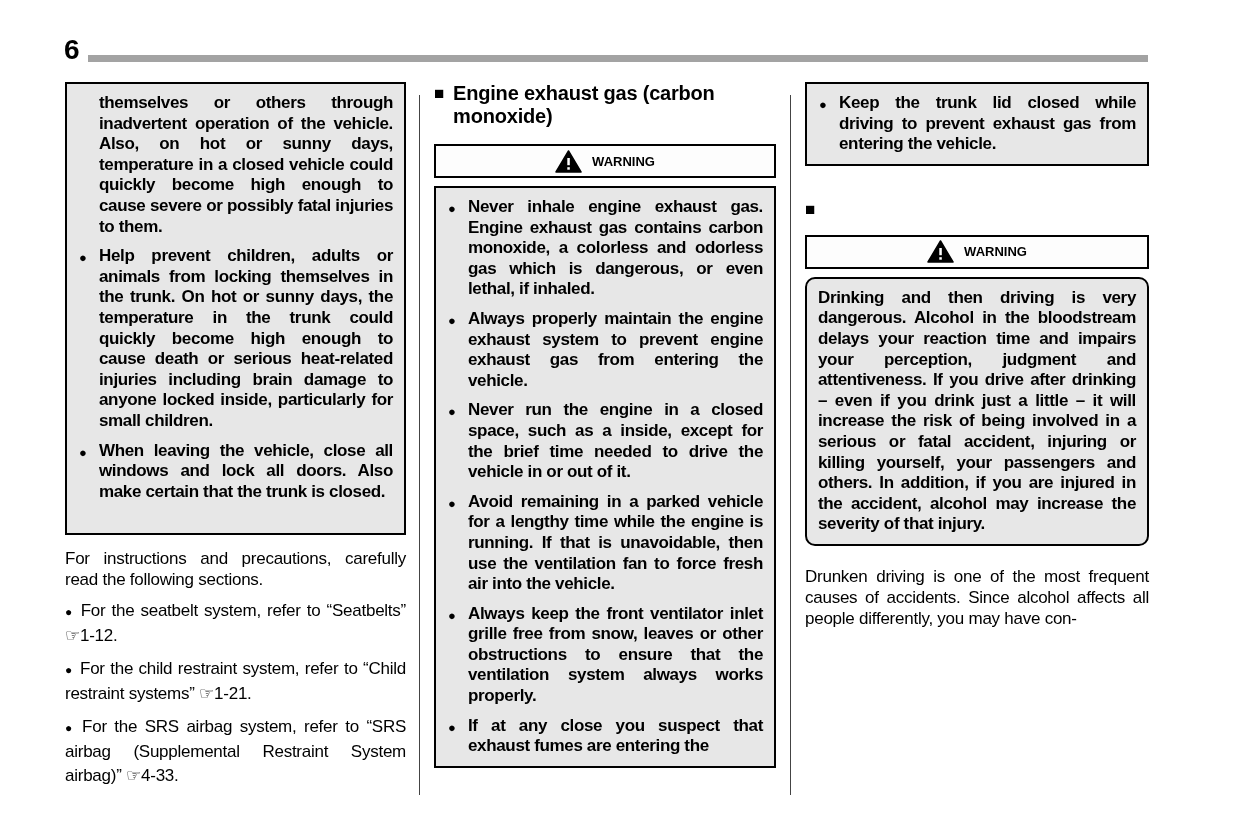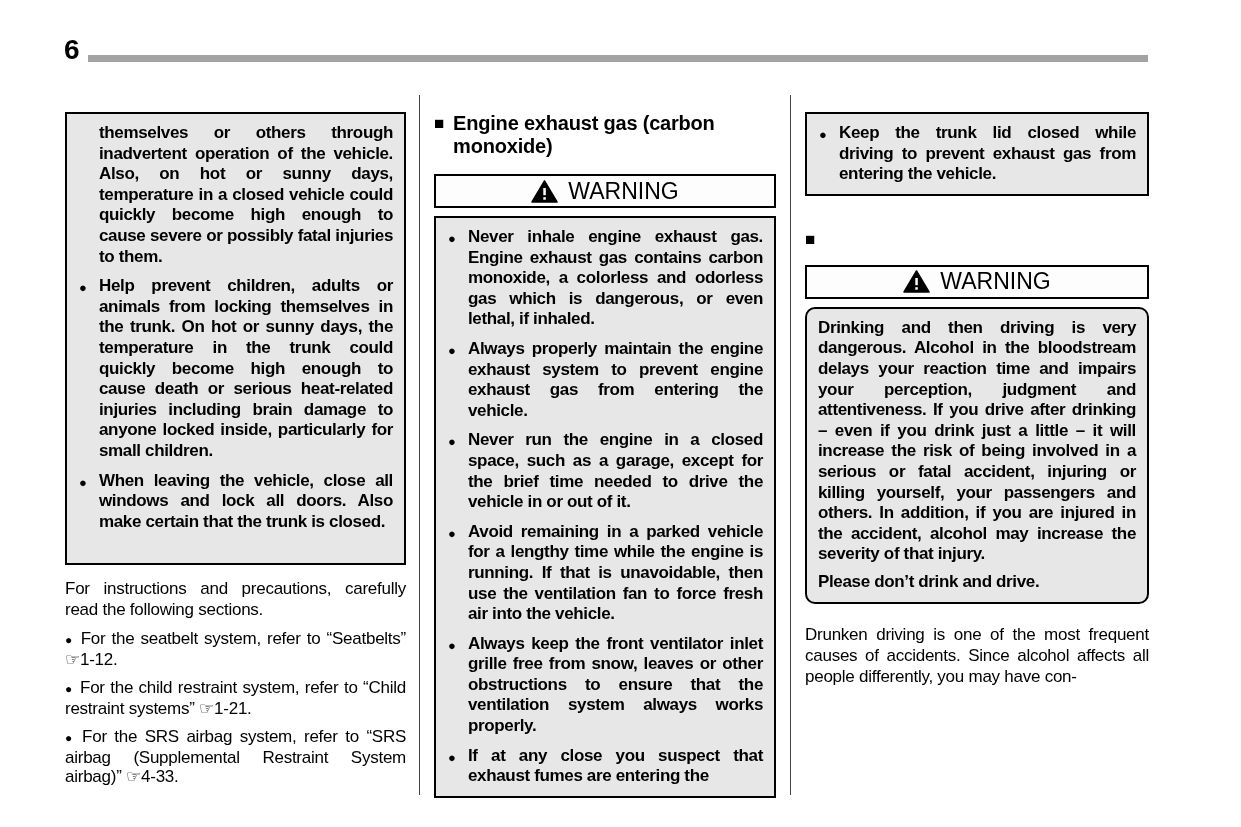--- a/index.html
+++ b/index.html
@@ -6,37 +6,37 @@
   body{
     width:1241px;height:827px;background:#ffffff;color:#000;
     font-family:"Liberation Sans","DejaVu Sans",sans-serif;
     position:relative;overflow:hidden;
   }
   .page-number{position:absolute;left:64px;top:34px;font-size:28px;font-weight:bold;}
   .top-bar{position:absolute;left:88px;top:55px;width:1060px;height:7px;background:#a3a3a3;}
   .vsep{position:absolute;top:95px;height:700px;width:1px;background:#444;}
   #sep1{left:419px;}
   #sep2{left:790px;}
-  .col{position:absolute;top:112px;}
+  .col{position:absolute;top:82px;}
   #col-left{left:65px;width:341px;}
   #col-mid{left:434px;width:342px;}
   #col-right{left:805px;width:344px;}
   .gray-box{background:#e7e7e7;border:2px solid #000;padding:9px 11px;box-sizing:border-box;}
   .boxtext{font-weight:bold;font-size:17px;line-height:20.6px;text-align:justify;letter-spacing:-0.35px;}
   .bp{position:relative;padding-left:21px;margin:0 0 9px 0;}
   .bp:last-child{margin-bottom:0;}
   .blt{position:absolute;left:1px;top:2px;font-size:13px;letter-spacing:0;}
   .flat{margin:0 0 7px 0;}
   .flat:last-child{margin-bottom:0;}
   .section-heading{display:flex;font-weight:bold;font-size:20px;line-height:23px;letter-spacing:-0.2px;}
   .sq{margin-right:9px;font-size:17px;line-height:23px;}
   .warn-header{border:2px solid #000;background:#fdfdfd;height:34px;display:flex;align-items:center;justify-content:center;gap:10px;box-sizing:border-box;}
-  .warn-label{font-weight:normal;font-size:23px;text-align:right;}
+  .warn-label{font-weight:bold;font-size:13px;text-align:right;}
   .body-text{font-size:17px;line-height:21px;text-align:justify;letter-spacing:-0.25px;}
-  .ref-item{font-size:17px;line-height:19px;text-align:justify;letter-spacing:-0.25px;margin-top:9px;}
+  .ref-item{font-size:17px;line-height:24px;text-align:justify;letter-spacing:-0.25px;margin-top:9px;}
   .ref-blt{font-size:12px;padding-right:7px;}
 </style>
 </head>
 <body>
 
 <div class="page-number">6</div>
 <div class="top-bar"></div>
 
 <div class="vsep" id="sep1"></div>
 <div class="vsep" id="sep2"></div>
@@ -88,21 +88,21 @@
     <div class="boxtext bp">
       <span class="blt">●</span>
       <span>Never inhale engine exhaust gas. Engine exhaust gas contains carbon monoxide, a colorless and odorless gas which is dangerous, or even lethal, if inhaled.</span>
     </div>
     <div class="boxtext bp">
       <span class="blt">●</span>
       <span>Always properly maintain the engine exhaust system to prevent engine exhaust gas from entering the vehicle.</span>
     </div>
     <div class="boxtext bp">
       <span class="blt">●</span>
-      <span>Never run the engine in a closed space, such as a garage, except for the brief time needed to drive the vehicle in or out of it.</span>
+      <span>Never run the engine in a closed space, such as a inside, except for the brief time needed to drive the vehicle in or out of it.</span>
     </div>
     <div class="boxtext bp">
       <span class="blt">●</span>
       <span>Avoid remaining in a parked vehicle for a lengthy time while the engine is running. If that is unavoidable, then use the ventilation fan to force fresh air into the vehicle.</span>
     </div>
     <div class="boxtext bp">
       <span class="blt">●</span>
       <span>Always keep the front ventilator inlet grille free from snow, leaves or other obstructions to ensure that the ventilation system always works properly.</span>
     </div>
     <div class="boxtext bp">
@@ -128,17 +128,16 @@
     <svg width="27" height="23" viewBox="0 0 27 23">
       <path d="M13.5 1 L26 22 L1 22 Z" fill="#000" stroke="#000" stroke-width="1.5" stroke-linejoin="round"></path>
       <rect x="12.3" y="8" width="2.5" height="7.2" fill="#fff"></rect>
       <rect x="12.3" y="17.2" width="2.5" height="2.5" fill="#fff"></rect>
     </svg>
     <span class="warn-label">WARNING</span>
   </div>
 
   <div class="gray-box" style="margin-top:8px;border-radius:10px;">
     <div class="boxtext flat">Drinking and then driving is very dangerous. Alcohol in the bloodstream delays your reaction time and impairs your perception, judgment and attentiveness. If you drive after drinking – even if you drink just a little – it will increase the risk of being involved in a serious or fatal accident, injuring or killing yourself, your passengers and others. In addition, if you are injured in the accident, alcohol may increase the severity of that injury.</div>
-    <div class="boxtext flat">Please don’t drink and drive.</div>
   </div>
 
   <div class="body-text" style="margin-top:20px;">Drunken driving is one of the most frequent causes of accidents. Since alcohol affects all people differently, you may have con-</div>
 </div>
 
 </body></html>

